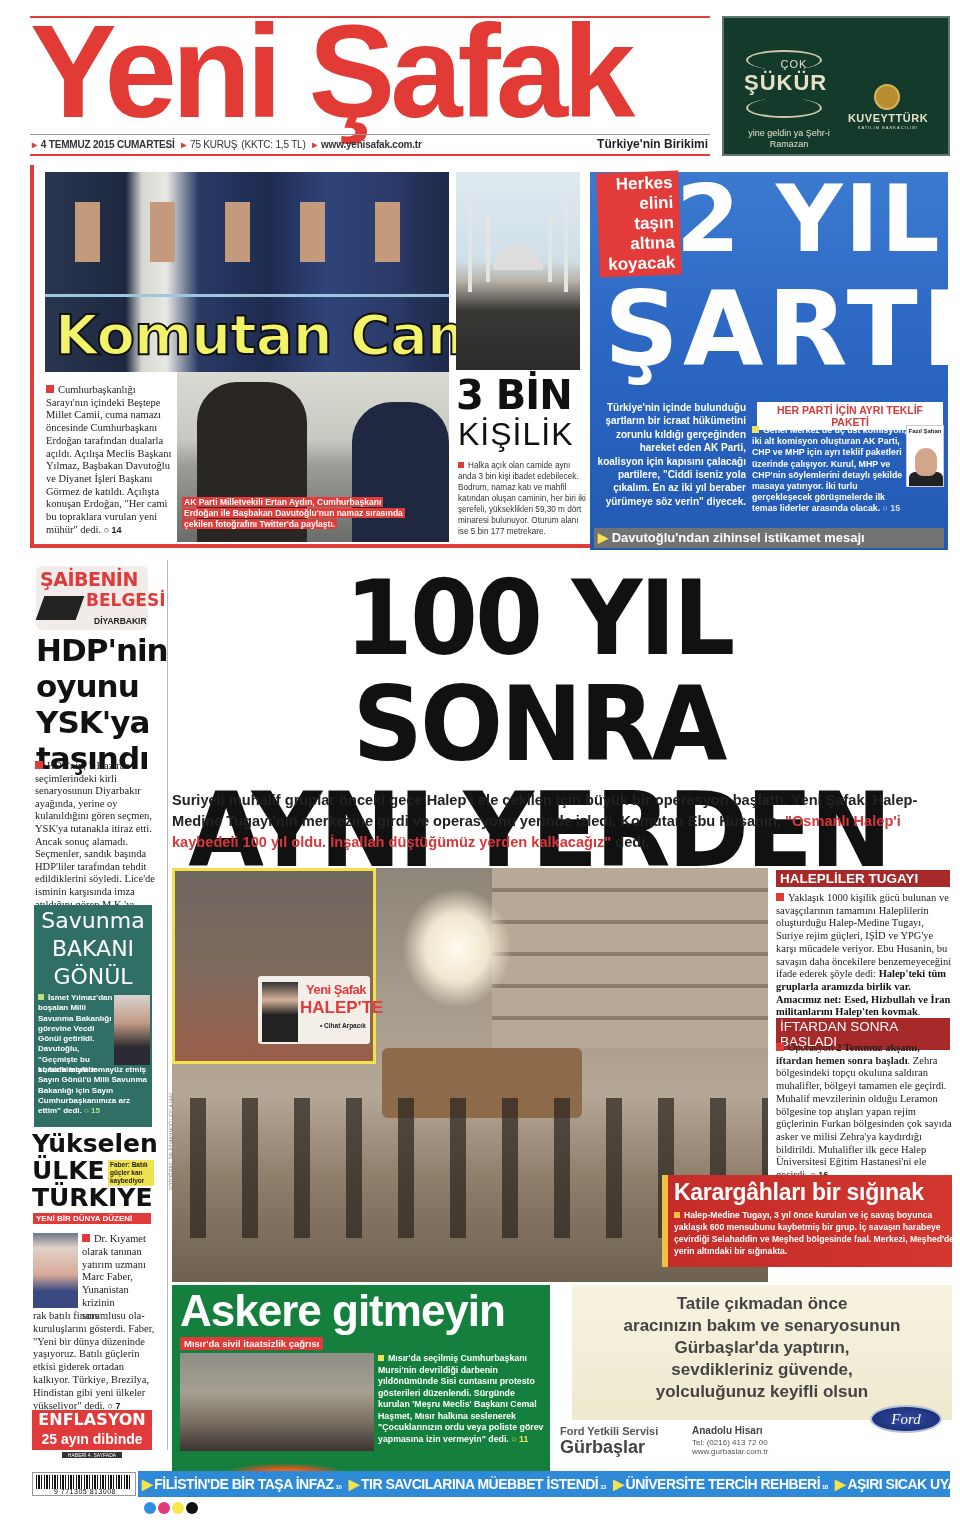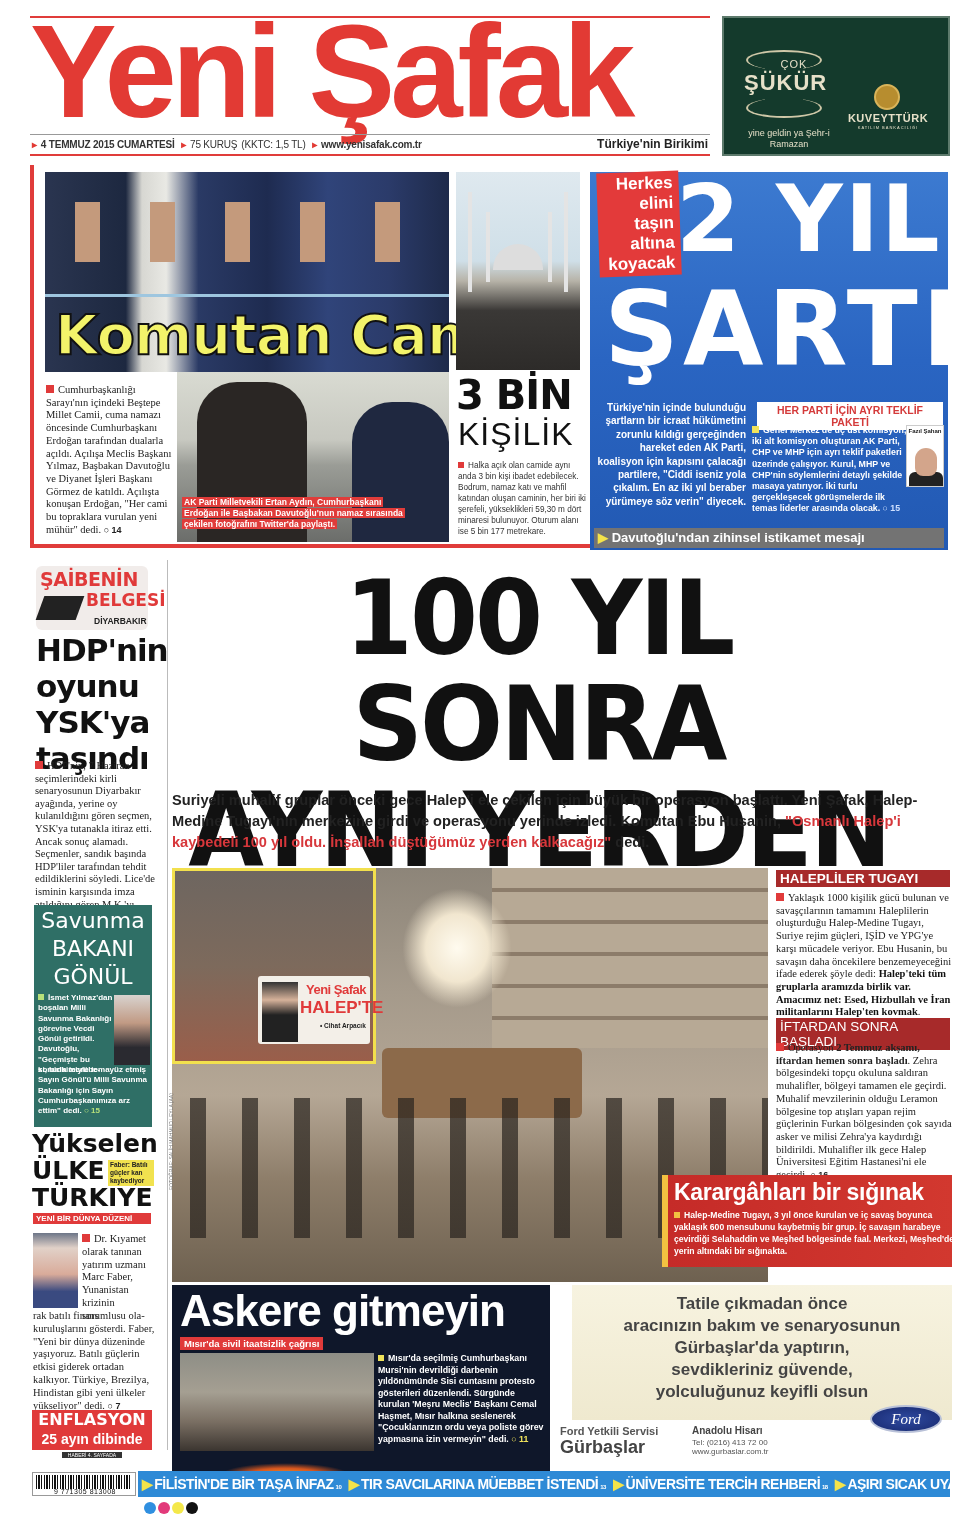--- a/index.html
+++ b/index.html
@@ -114,21 +114,21 @@
 #halep-text{left:776px;top:892px;width:176px;font-size:10.5px;line-height:12.7px;color:#222}
 #halep-text b{color:#111}
 #iftar-head{left:776px;top:1018px;width:174px;background:#a72a2a;color:#fff;font-size:13.5px;font-weight:normal;padding:1px 4px}
 #iftar-text{left:776px;top:1042px;width:176px;font-size:10.5px;line-height:12.7px;color:#222}
 
 #karargah{left:662px;top:1175px;width:290px;height:92px;background:linear-gradient(90deg,#c52b28 0%,#d2382f 100%);border-left:6px solid #f2c141}
 #karargah .h{position:absolute;left:6px;top:4px;font-size:23px;font-weight:bold;color:#fff;letter-spacing:-0.3px}
 #karargah .p{position:absolute;left:6px;top:34px;width:280px;font-size:8.6px;font-weight:bold;line-height:12px;color:#fff}
 
 
-#askere{left:172px;top:1285px;width:378px;height:196px;background:#0f172a}
+#askere{left:172px;top:1285px;width:378px;height:196px;background:#15803d}
 #askere .h{position:absolute;left:8px;top:0;font-size:44px;font-weight:bold;color:#fff;letter-spacing:-1px;line-height:52px}
 #askere .tag{position:absolute;left:8px;top:52px;background:#e03a3a;color:#fff;font-size:9.5px;font-weight:bold;padding:1px 4px}
 #askere .ph{position:absolute;left:8px;top:68px;width:194px;height:98px;background:linear-gradient(180deg,#8e8e86 0%,#a59f92 40%,#7a6f63 70%,#3b3530 100%)}
 #askere .fire{position:absolute;left:40px;top:110px;width:130px;height:24px;background:radial-gradient(ellipse,#f59a2c 0%,#d5561f 40%,transparent 70%)}
 #askere .p{position:absolute;left:206px;top:68px;width:166px;font-size:8.8px;font-weight:bold;color:#fff;line-height:11.5px}
 
 
 #ford-ad{left:552px;top:1285px;width:400px;height:172px;background:#fff}
 #ford-ad .bg{position:absolute;left:20px;top:0;width:380px;height:135px;background:linear-gradient(180deg,#f7f3e0,#efe9cf)}
 #ford-ad .msg{position:absolute;left:20px;top:8px;width:380px;text-align:center;font-size:17px;font-weight:bold;color:#444;line-height:22px}

